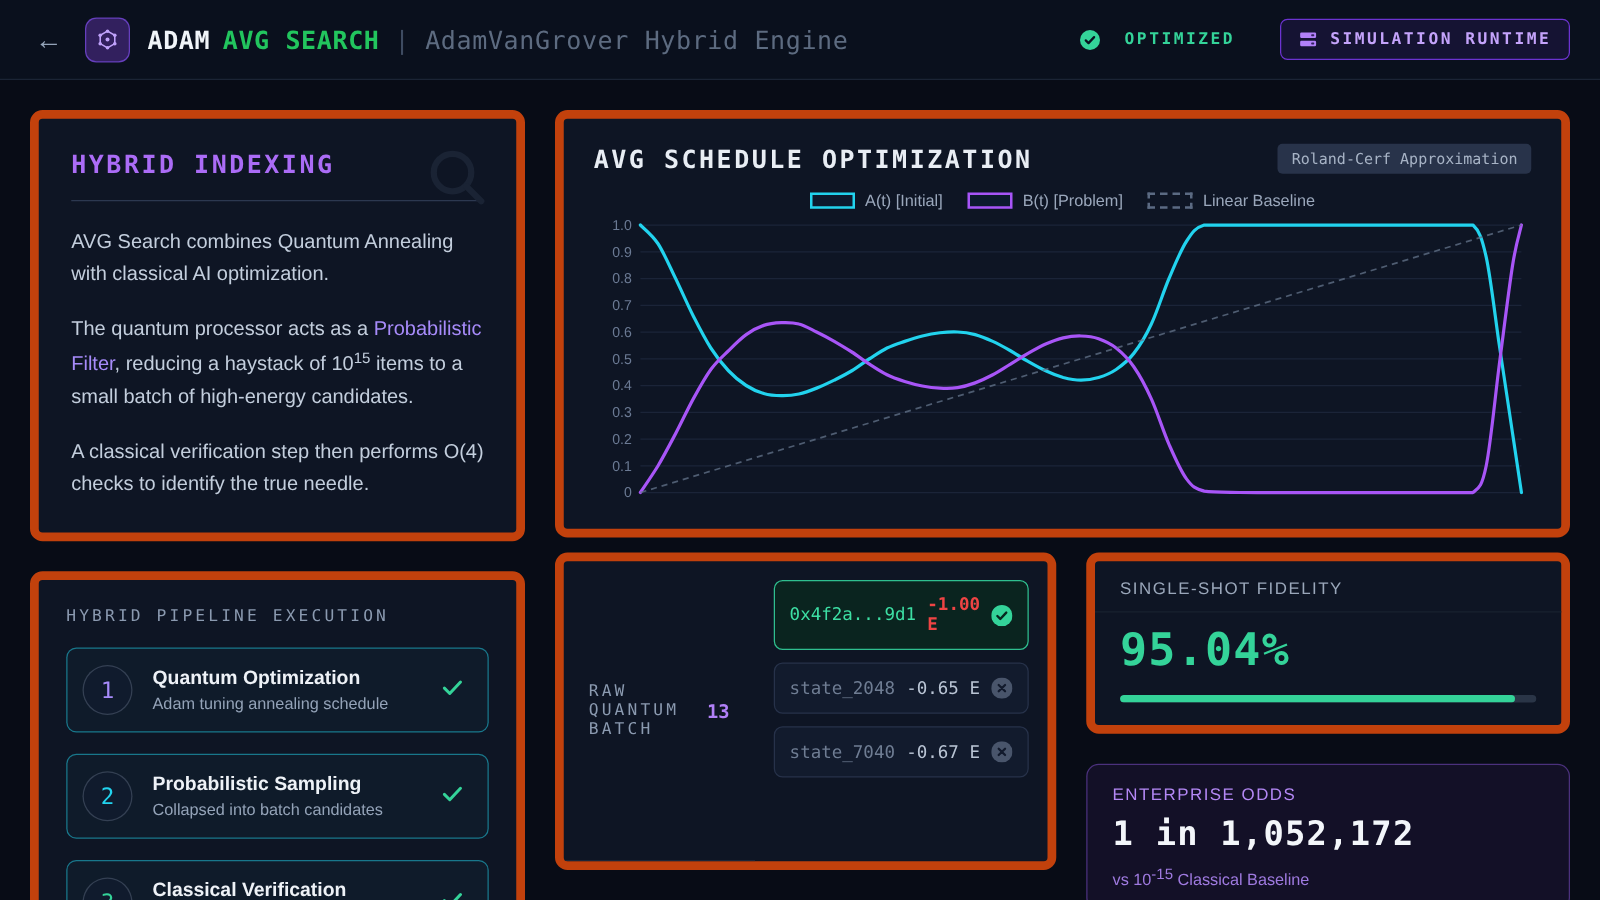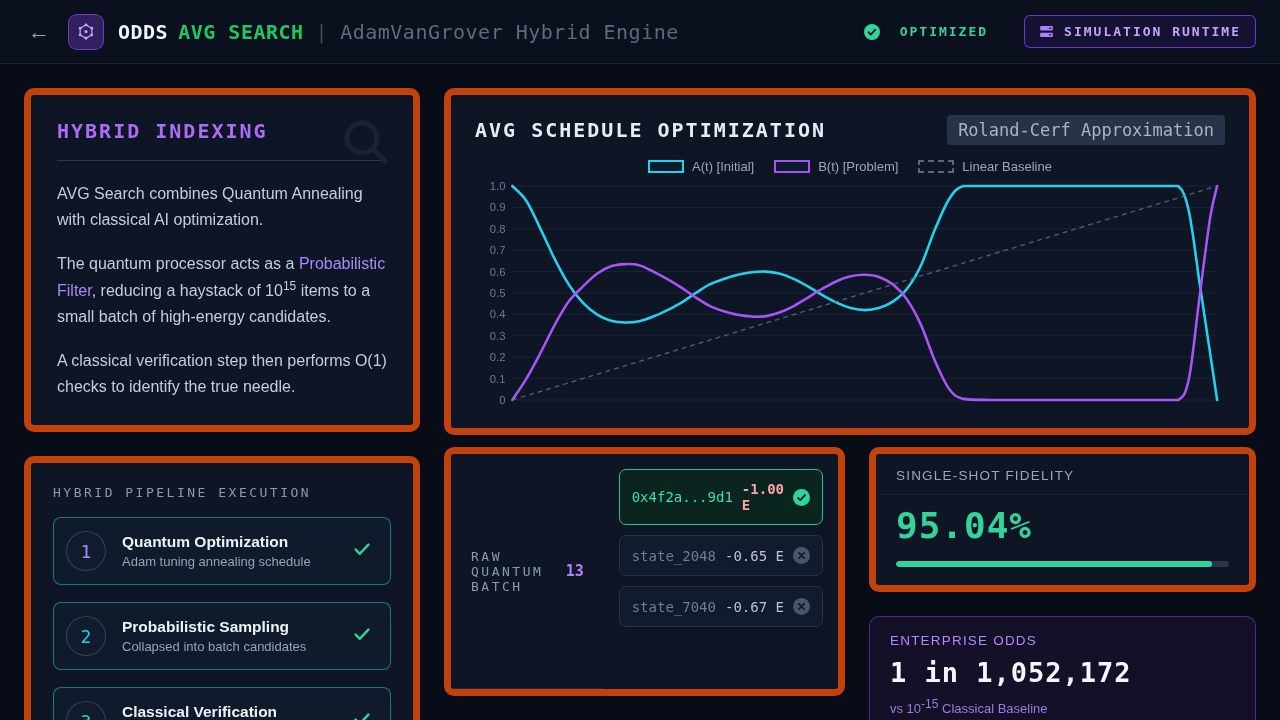--- a/index.html
+++ b/index.html
@@ -64,21 +64,21 @@
   }
   .step-texts { display:flex; flex-direction:column; gap:3px; }
   .step-title { color:#eef2f7; font-weight:bold; font-size:15.5px; }
   .step-sub { color:#94a3b8; font-size:13px; }
   .step-check { margin-left:auto; flex:none; }
 
   
   .chart-panel { padding:20px 24px 14px 24px; flex:none; }
   .chart-header { display:flex; align-items:center; justify-content:space-between; }
   .chart-title { color:#e8edf4; font-size:20px; font-weight:bold; letter-spacing:2px; }
-  .chart-badge { background:#28334a; color:#a7b3c5; font-size:17px; padding:5px 11px; border-radius:4px; }
+  .chart-badge { background:#28334a; color:#a7b3c5; font-size:12px; padding:5px 11px; border-radius:4px; }
   .legend { display:flex; justify-content:center; align-items:center; gap:20px; margin-top:14px; }
   .legend-item { display:flex; align-items:center; gap:8px; }
   .legend-label { color:#9aa7bb; font-size:13px; }
   .swatch { width:36px; height:13px; background:#0d1a2e; }
   .swatch-a { border:2px solid #22d3ee; }
   .swatch-b { border:2px solid #a855f7; }
   .swatch-dash { border:2px dashed #5b6a82; background:transparent; }
   .chart-wrap { margin-top:4px; }
 
   
@@ -88,21 +88,21 @@
   .batch-count { color:#b180f8; font-size:15px; font-weight:bold; }
   .batch-list { padding:15px 15px; display:flex; flex-direction:column; gap:10px; }
   .batch-item {
     display:flex; align-items:center; gap:9px; padding:11px 12px;
     background:#121b2d; border:1px solid #27324a; border-radius:7px; cursor:pointer;
   }
   .batch-name { font-size:14px; color:#6f7d93; }
   .batch-energy { margin-left:auto; font-size:14px; color:#b9c4d4; }
   .batch-item.accepted { background:#0a241f; border-color:#2fbf8f; }
   .batch-item.accepted .batch-name { color:#3ddfa4; }
-  .batch-item.accepted .batch-energy { color:#fca5a5; font-weight:bold; }
+  .batch-item.accepted .batch-energy { color:#ef4444; font-weight:bold; }
   .row-icon { flex:none; display:flex; }
 
   .stats-col { flex:1; min-width:0; display:flex; flex-direction:column; gap:24px; }
   .fidelity-card { padding:14px 20px 18px 20px; flex:none; }
   .stat-label { color:#9aa7ba; font-size:13.5px; letter-spacing:1.2px; }
   .fidelity-divider { border-top:1px solid #19222f; margin:11px -20px 10px -20px; }
   .fidelity-value { color:#34d399; font-size:36px; font-weight:bold; letter-spacing:1px; }
   .progress-track { margin-top:15px; height:6px; border-radius:3px; background:#2a3547; overflow:hidden; }
   .progress-fill { height:100%; border-radius:3px; background:#34d399; }
 
@@ -124,21 +124,21 @@
           <circle cx="19" cy="7.5" r="1.7" fill="#c0a2fb"></circle>
         <circle cx="19" cy="15.5" r="1.7" fill="#c0a2fb"></circle>
           <circle cx="12" cy="19.5" r="1.7" fill="#c0a2fb"></circle>
         <circle cx="5" cy="15.5" r="1.7" fill="#c0a2fb"></circle>
           <circle cx="5" cy="7.5" r="1.7" fill="#c0a2fb"></circle>
         <circle cx="12" cy="11.5" r="1.9" fill="#c0a2fb"></circle>
       </svg>
     </span>
   </div>
   <div class="title-row mono">
-    <span class="t-primary">ODDS</span>
+    <span class="t-primary">ADAM</span>
     <span class="t-accent">AVG SEARCH</span>
     <span class="t-pipe">|</span>
     <span class="t-sub">AdamVanGrover Hybrid Engine</span>
   </div>
   <div class="header-spacer"></div>
   <div class="status-chip">
     <span style="display:flex;">
       <svg width="16" height="16" viewBox="0 0 16 16">
         <circle cx="8" cy="8" r="8" fill="#34d399"></circle>
         <path d="M4.6 8.3l2.2 2.2 4.5-4.8" stroke="#0a1220" stroke-width="1.8" fill="none" stroke-linecap="round" stroke-linejoin="round"></path>
@@ -166,21 +166,21 @@
       <div class="search-watermark">
         <svg width="54" height="54" viewBox="0 0 54 54" fill="none">
           <circle cx="23" cy="23" r="15" stroke="#1a2334" stroke-width="5"></circle>
           <line x1="34" y1="34" x2="46" y2="46" stroke="#1a2334" stroke-width="5" stroke-linecap="round"></line>
         </svg>
       </div>
       <div class="indexing-title mono">HYBRID INDEXING</div>
       <div class="divider"></div>
       <p>AVG Search combines Quantum Annealing with classical AI optimization.</p>
       <p><span>The quantum processor acts as a </span><span class="accent-link">Probabilistic Filter</span><span>, reducing a haystack of 10</span><sup>15</sup><span> items to a small batch of high-energy candidates.</span></p>
-      <p>A classical verification step then performs O(1) checks to identify the true needle.</p>
+      <p>A classical verification step then performs O(4) checks to identify the true needle.</p>
     </div>
 
     <div class="panel pipeline">
       <div class="panel-subtitle mono">HYBRID PIPELINE EXECUTION</div>
 
       <div class="step-card">
         <div class="step-num mono" style="color: rgb(167, 139, 250);">1</div>
         <div class="step-texts">
           <span class="step-title">Quantum Optimization</span>
           <span class="step-sub">Adam tuning annealing schedule</span>

